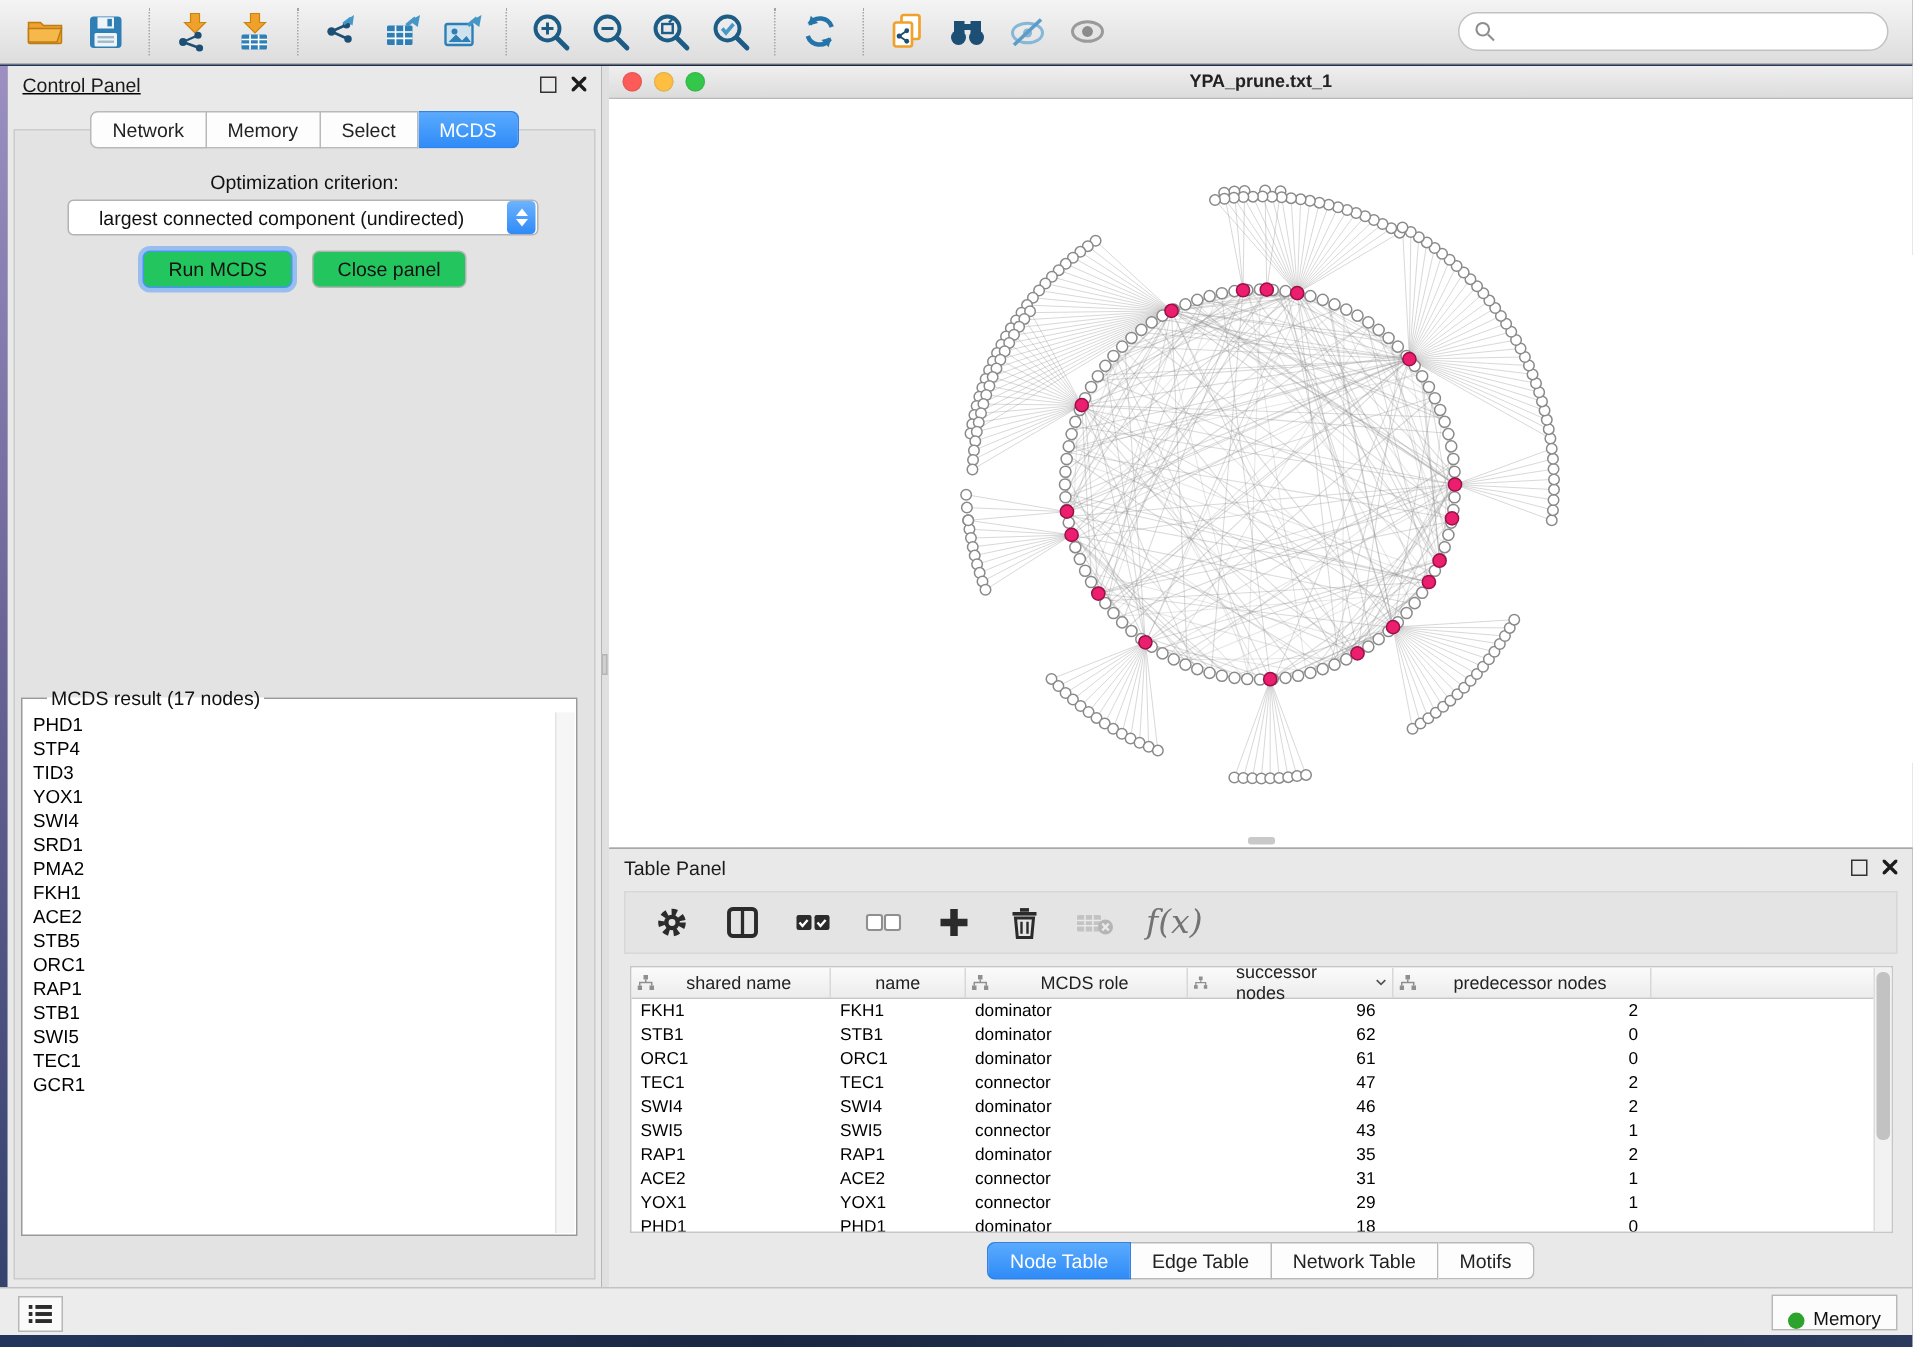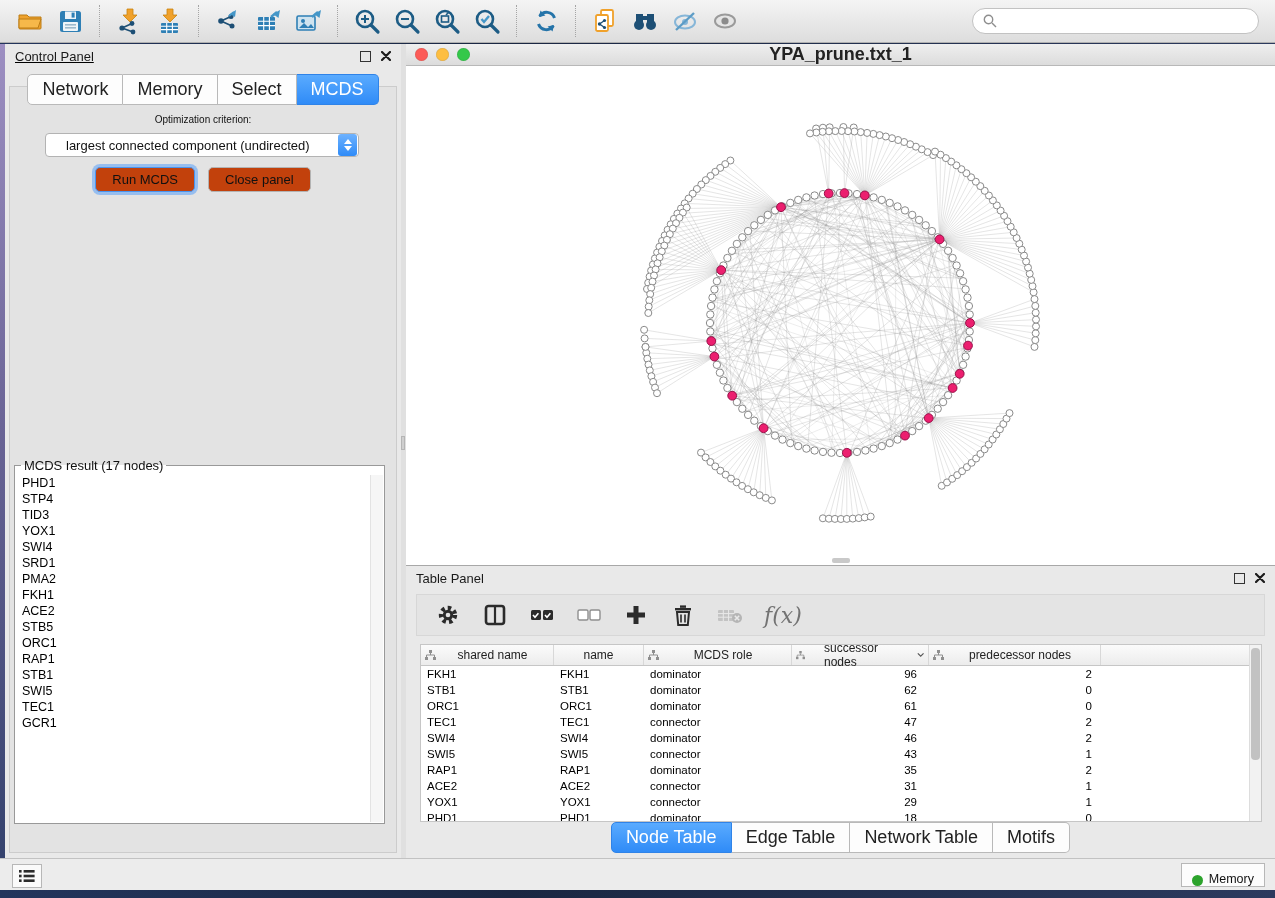--- a/index.html
+++ b/index.html
@@ -18,48 +18,48 @@
        border:1px solid #c2c2c2;border-radius:13px;display:flex;align-items:center;padding:0 10px;box-sizing:border-box;}
   .search-box input{border:none;outline:none;flex:1;font-size:12px;margin-left:6px;background:transparent;font-family:"Liberation Sans",sans-serif;}
   
   .control-panel{position:absolute;left:5px;top:44px;width:396px;bottom:40px;background:#e9e9e9;box-sizing:border-box;text-decoration:underline;}
   .panel-header{height:24px;display:flex;align-items:center;padding:0 10px;}
   .panel-header .ph-title{font-size:13px;color:#1a1a1a;}
   .ph-icons{margin-left:auto;display:flex;align-items:center;gap:10px;}
   .float-box{width:9px;height:9px;border:1.5px solid #333;display:inline-block;}
   .cp-inner{position:absolute;left:4px;right:4px;top:42px;bottom:5px;background:#e3e3e3;border:1px solid #cccccc;}
   .seg-tabs{position:absolute;top:30px;left:0;right:0;display:flex;justify-content:center;z-index:3;}
-  .seg-tab{font-size:18px;padding:4px 14px;background:#fdfdfd;border:1px solid #b9b9b9;border-left:none;color:#222;cursor:default;}
+  .seg-tab{font-size:13px;padding:4px 14px;background:#fdfdfd;border:1px solid #b9b9b9;border-left:none;color:#222;cursor:default;}
   .seg-tab:first-child{border-left:1px solid #b9b9b9;border-radius:5px 0 0 5px;}
   .seg-tab:last-child{border-radius:0 5px 5px 0;}
   .seg-tab.active{background:linear-gradient(#5aabff,#2f8bf7);border-color:#2f83e8;color:#fff;}
-  .opt-label{position:absolute;top:70px;left:0;right:0;text-align:center;font-size:10px;color:#111;}
+  .opt-label{position:absolute;top:70px;left:0;right:0;text-align:center;font-size:13px;color:#111;}
   .criterion-select{position:absolute;top:89px;left:40px;width:314px;height:24px;background:#fff;
        border:1px solid #b3b3b3;border-radius:4px;display:flex;align-items:center;box-sizing:border-box;}
   .criterion-select .sel-text{flex:1;font-size:13px;padding-left:20px;color:#111;white-space:nowrap;overflow:hidden;}
   .sel-stepper{width:19px;height:22px;margin-right:1px;border-radius:3px;background:linear-gradient(#6db2ff,#2f8bf7);
        display:flex;flex-direction:column;align-items:center;justify-content:center;gap:2px;}
   .tri-up{width:0;height:0;border-left:4px solid transparent;border-right:4px solid transparent;border-bottom:5px solid #fff;}
   .tri-down{width:0;height:0;border-left:4px solid transparent;border-right:4px solid transparent;border-top:5px solid #fff;}
   .cp-buttons{position:absolute;top:123px;left:0;right:0;display:flex;justify-content:center;gap:13px;}
-  .btn{font-size:13px;padding:4px 16px;background:#c2410c;border:1px solid #b3b3b3;border-radius:5px;color:#111;}
+  .btn{font-size:13px;padding:4px 16px;background:#22c55e;border:1px solid #b3b3b3;border-radius:5px;color:#111;}
   .btn.focus-ring{box-shadow:0 0 0 3px rgba(90,160,250,.55);border-color:#4a95ef;}
   .mcds-fieldset{position:absolute;left:9px;top:414px;width:369px;height:364px;border:1px solid #999;
        background:#fff;margin:0;padding:0;}
-  .mcds-fieldset legend{font-size:13px;color:#111;margin-left:6px;padding:0 3px;background:transparent;}
+  .mcds-fieldset legend{font-size:13px;color:#111;margin-left:16px;padding:0 3px;background:transparent;}
   .mcds-list{position:absolute;left:1px;right:13px;top:2px;bottom:1px;overflow:hidden;}
   .mcds-item{font-size:12.5px;line-height:16px;padding-left:6px;color:#000;}
   .mcds-scroll{position:absolute;top:2px;bottom:1px;right:1px;width:12px;background:#f6f6f6;border-left:1px solid #e3e3e3;}
   
   .v-splitter{position:absolute;left:401px;width:5px;top:44px;bottom:40px;background:#e0e0e0;border-right:1px solid #9d9d9d;}
   .v-grip{position:absolute;left:0;right:1px;top:392px;height:14px;background:#cfcfcf;border:1px solid #b5b5b5;box-sizing:border-box;}
   
   .network-view{position:absolute;left:406px;right:0;top:44px;height:521px;background:#fff;}
   .nv-titlebar{height:21px;background:linear-gradient(#efefef,#dcdcdc);border-bottom:1px solid #b8b8b8;position:relative;}
-  .nv-title{text-align:center;font-size:18px;font-weight:bold;color:#222;line-height:21px;}
+  .nv-title{text-align:center;font-size:12px;font-weight:bold;color:#222;line-height:21px;}
   .traffic{position:absolute;left:9px;top:4px;display:flex;gap:8px;}
   .tl{width:13px;height:13px;border-radius:50%;display:inline-block;box-shadow:inset 0 0 1px rgba(0,0,0,.35);}
   .nv-canvas{position:relative;width:100%;height:499px;background:#fff;overflow:hidden;}
   .nv-grip{position:absolute;bottom:2px;left:50%;margin-left:-9px;width:18px;height:5px;background:#c9c9c9;border-radius:2px;}
   
   .table-panel{position:absolute;left:406px;right:0;top:565px;bottom:40px;background:#e9e9e9;border-top:1px solid #a8a8a8;box-sizing:border-box;}
   .tp-toolbar{position:absolute;left:10px;right:10px;top:28px;height:42px;background:#e4e4e4;border:1px solid #d7d7d7;
        display:flex;align-items:center;gap:21px;padding:0 18px;box-sizing:border-box;}
   .tp-tool{display:flex;align-items:center;justify-content:center;width:26px;height:26px;}
   .fx-label{font-size:22px;font-style:italic;color:#737373;font-family:"DejaVu Serif",serif;}

